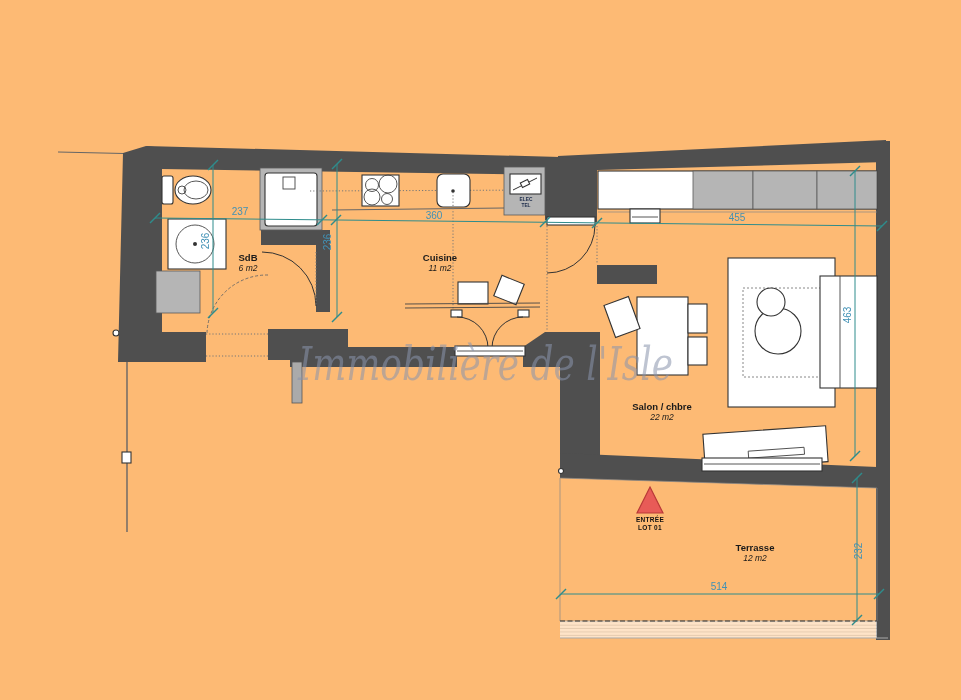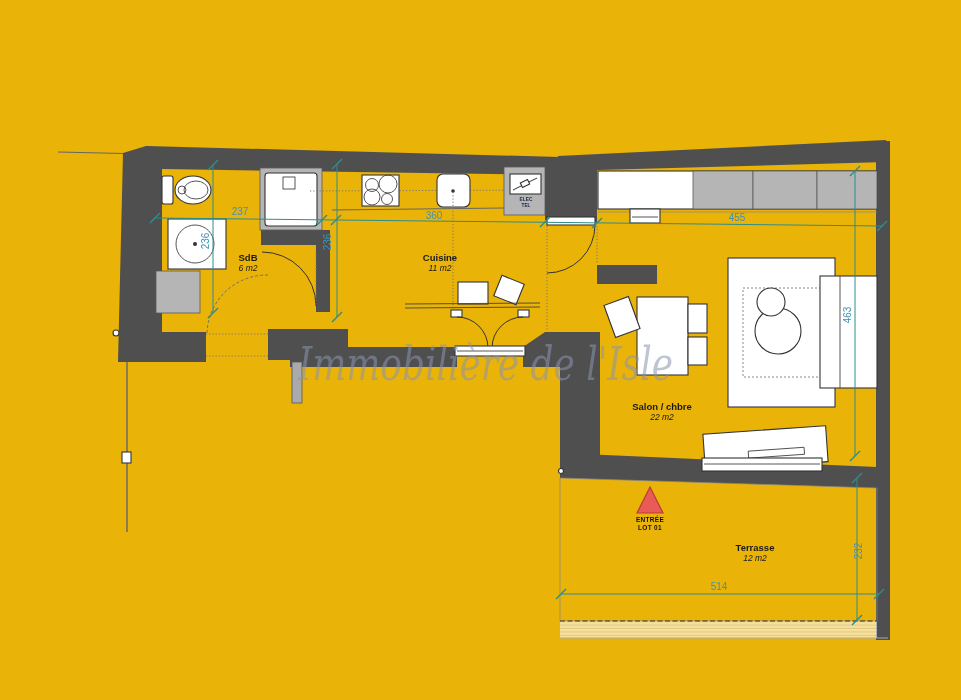--- a/index.html
+++ b/index.html
@@ -1,16 +1,16 @@
 <!DOCTYPE html>
 <html><head>
 <meta charset="utf-8">
 <style>
   html,body{margin:0;padding:0;background:#ffffff;}
-  #stage{position:relative;width:961px;height:700px;background:#eab308;overflow:hidden;
+  #stage{position:relative;width:961px;height:700px;background:#fdba74;overflow:hidden;
          font-family:"Liberation Sans", sans-serif;}
   svg{position:absolute;left:0;top:0;}
   .wall{fill:#4f4f4f;stroke:none;}
   .panel{fill:#b5b5b5;stroke:#5a5a5a;stroke-width:0.8;}
   .fix{fill:#ffffff;stroke:#333333;stroke-width:1.1;}
   .fixthin{fill:none;stroke:#444444;stroke-width:0.9;}
   .arc{fill:none;stroke:#333333;stroke-width:1;}
   .dashedarc{fill:none;stroke:#666666;stroke-width:0.9;stroke-dasharray:3,2;}
   .dotted{fill:none;stroke:#777777;stroke-width:1;stroke-dasharray:1.2,2;}
   .dim{stroke:#2e8c8c;stroke-width:1;fill:none;}

